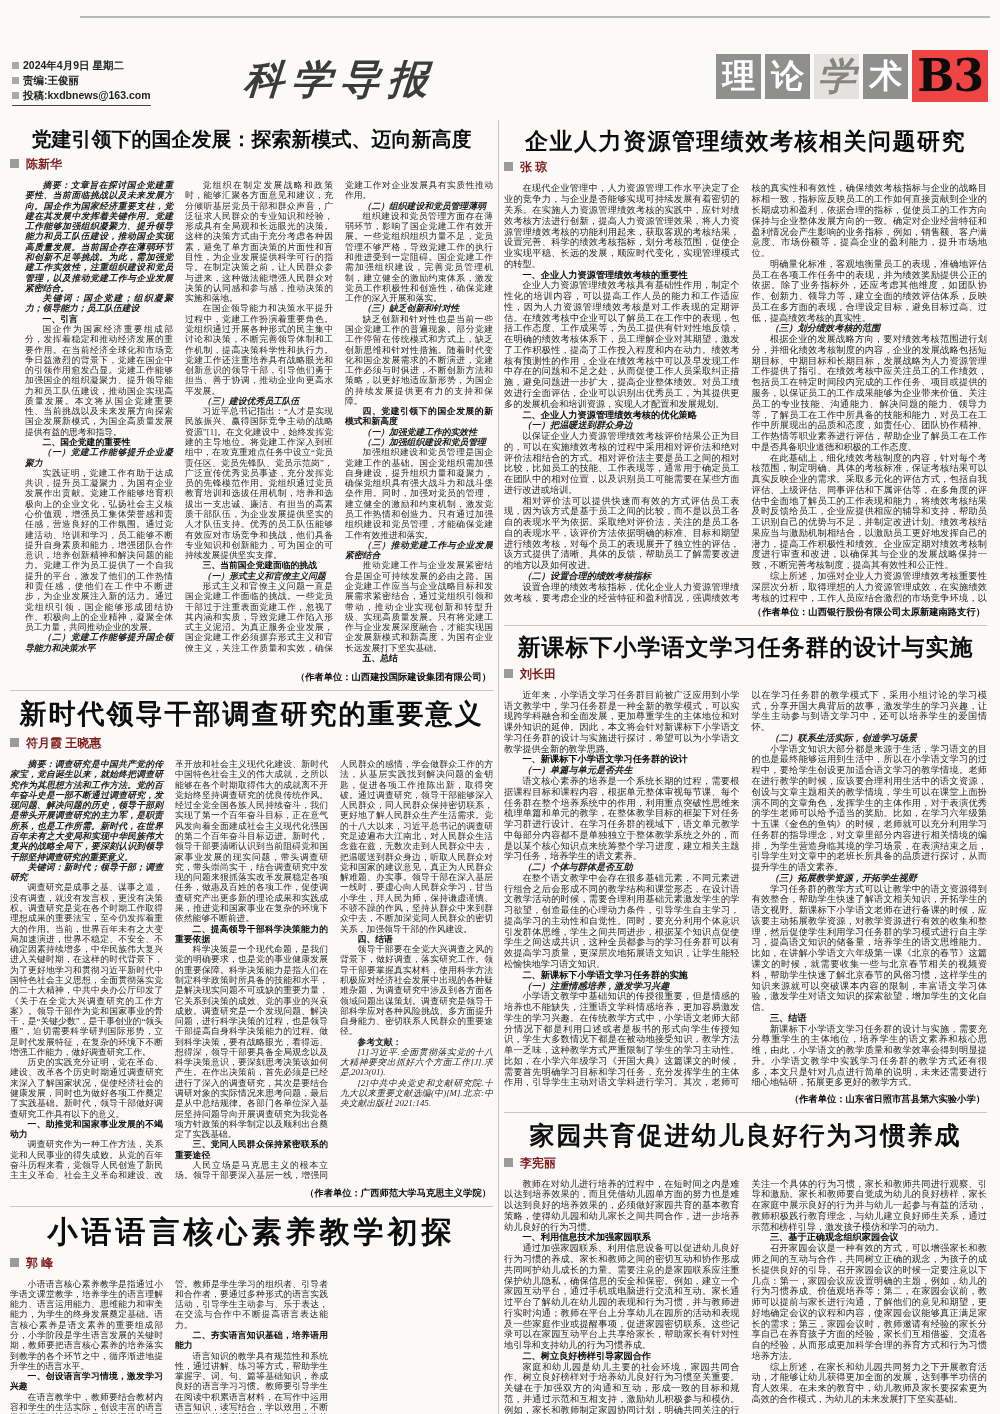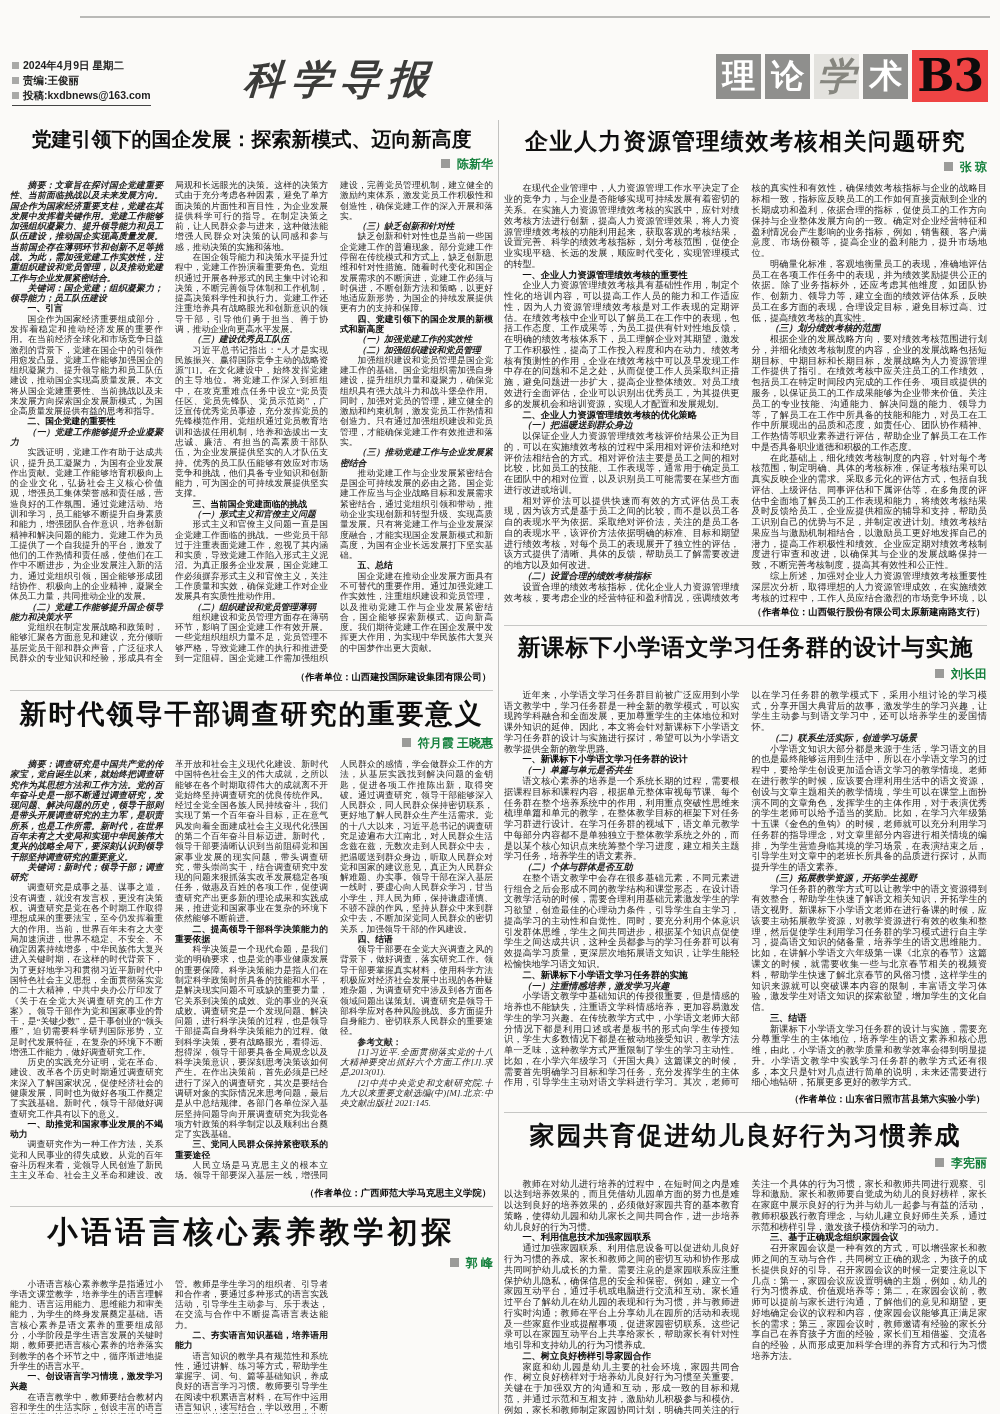--- a/index.html
+++ b/index.html
@@ -31,36 +31,36 @@
   hr.adiv{border:none;border-top:1px solid #c6c6c4;margin:6px 0 2px 0;}
   
   .title{font-family:"Liberation Sans","DejaVu Sans",sans-serif;font-weight:bold;text-align:center;
          color:#0e0e0e;margin:8px 0 0 0;line-height:1.15;}
   .t1{font-size:20px;letter-spacing:0px;}
   .t2{font-size:23px;letter-spacing:1.5px;}
   .t3{font-size:23px;letter-spacing:1px;}
   .t4{font-size:27px;letter-spacing:2px;}
   .t5{font-size:25px;letter-spacing:2px;}
   .t6{font-size:30px;letter-spacing:4px;}
-  .byline{text-align:right;font-family:"Liberation Sans",sans-serif;font-weight:bold;font-size:12px;
-          color:#15803d;margin:5px 0 7px 0;}
+  .byline{text-align:left;font-family:"Liberation Sans",sans-serif;font-weight:bold;font-size:12px;
+          color:#7f1d1d;margin:5px 0 7px 0;}
   .byline .sq{display:inline-block;width:9px;height:9px;background:#9b9b99;margin-right:7px;}
   .abody{column-gap:12px;column-fill:auto;overflow:hidden;text-align:justify;}
   .abody.c3{column-count:3;font-size:8.8px;line-height:1.17;}
   .abody.c2{column-count:2;font-size:9.2px;line-height:1.17;}
   .abody p{margin:0;text-indent:2em;color:#262626;}
   .abody p.abstract,.abody p.keywords{font-weight:bold;font-style:italic;color:#1d1d1d;}
   .abody p.h3{font-family:"Liberation Sans",sans-serif;font-weight:bold;color:#0d0d0d;}
   .abody p.h4{font-weight:bold;font-style:italic;color:#1d1d1d;}
   .abody p.refs{font-family:"Liberation Sans",sans-serif;font-weight:bold;}
   .abody p.ref{font-style:italic;}
   .author-line{font-family:"Liberation Sans",sans-serif;font-weight:bold;font-size:9.3px;text-align:right;
                color:#0d0d0d;margin:3px 2px 2px 0;}
   
-  #b1{height:488px;} #b4{height:425px;} #b6{height:178px;}
+  #b1{height:488px;margin-left:15px;} #b4{height:425px;} #b6{height:178px;}
   #b2{height:420px;} #b3{height:400px;} #b5{height:255px;}
 </style>
 </head>
 <body>
 
 <div class="sheet">
   <div class="top-rule"></div>
 
   <header class="hdr">
     <div class="meta">
@@ -216,19 +216,20 @@
         <h2 class="title t5">家园共育促进幼儿良好行为习惯养成</h2>
         <div class="byline"><span class="sq"></span><span>李宪丽</span></div>
         <div id="b5" class="abody c2">
             <p class="p">教师在对幼儿进行培养的过程中，在短时间之内是难以达到培养效果的，而且凭借幼儿园单方面的努力也是难以达到良好的培养效果的，必须做好家园共育的基本教育策略，使得幼儿园和幼儿家长之间共同合作，进一步培养幼儿良好的行为习惯。</p>
             <p class="h3">一、利用信息技术加强家园联系</p>
             <p class="p">通过加强家园联系、利用信息设备可以促进幼儿良好行为习惯的养成。家长和教师之间的密切互动和协作形成共同呵护幼儿成长的力量。需要注意的是家园联系应注重保护幼儿隐私，确保信息的安全和保密。例如，建立一个家园互动平台，通过手机或电脑进行交流和互动。家长通过平台了解幼儿在幼儿园的表现和行为习惯，并与教师进行实时沟通；教师在平台上分享幼儿在园所的活动和表现及一些家庭作业或提醒事项，促进家园密切联系。这些记录可以在家园互动平台上共享给家长，帮助家长有针对性地引导和支持幼儿的行为习惯养成。</p>
             <p class="h3">二、树立良好榜样引导家园合作</p>
             <p class="p">家庭和幼儿园是幼儿主要的社会环境，家园共同合作、树立良好榜样对于培养幼儿良好行为习惯至关重要。关键在于加强双方的沟通和互动，形成一致的目标和规范，并通过示范和互相支持，激励幼儿积极参与和模仿。例如，家长和教师制定家园协同计划，明确共同关注的行为习惯目标，并约定行动计划和实施措施。双方约定每周关注一个具体的行为习惯，家长和教师共同进行观察、引导和激励。家长和教师要自觉成为幼儿的良好榜样，家长在家庭中展示良好的行为并与幼儿一起参与有益的活动，教师积极践行教育理念，与幼儿建立良好师生关系，通过示范和榜样引导，激发孩子模仿和学习的动力。</p>
             <p class="h3">三、基于正确观念组织家园会议</p>
             <p class="p">召开家园会议是一种有效的方式，可以增强家长和教师之间的互动与合作，共同树立正确的观念，为孩子的成长提供良好的引导。召开家园会议的时候一定要注意以下几点：第一，家园会议应设置明确的主题，例如，幼儿的行为习惯养成、价值观培养等；第二，在家园会议前，教师可以提前与家长进行沟通，了解他们的意见和期望，更好地确定会议的议程和内容，使家园会议能够真正满足家长的需求；第三，家园会议时，教师邀请有经验的家长分享自己在养育孩子方面的经验，家长们互相借鉴、交流各自的经验，从而形成更加科学合理的养育方式和行为习惯培养方法。</p>
+            <p class="p">综上所述，在家长和幼儿园共同努力之下开展教育活动，才能够让幼儿获得更加全面的发展，达到事半功倍的育人效果。在未来的教育中，幼儿教师及家长要探索更为高效的合作模式，为幼儿的未来发展打下坚实基础。</p>
           </div>
         <div class="author-line">（作者单位：陕西省渭南市富平县幼儿园）</div>
       </article>
 
     </div>
   </div>
 </div>
 
 </body></html>

